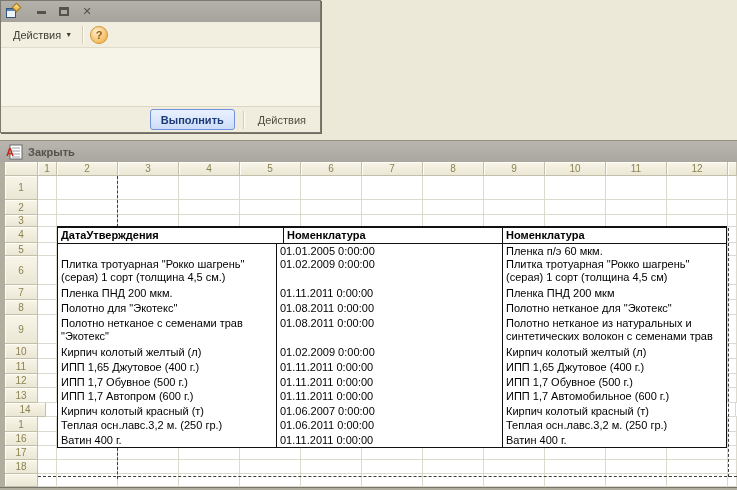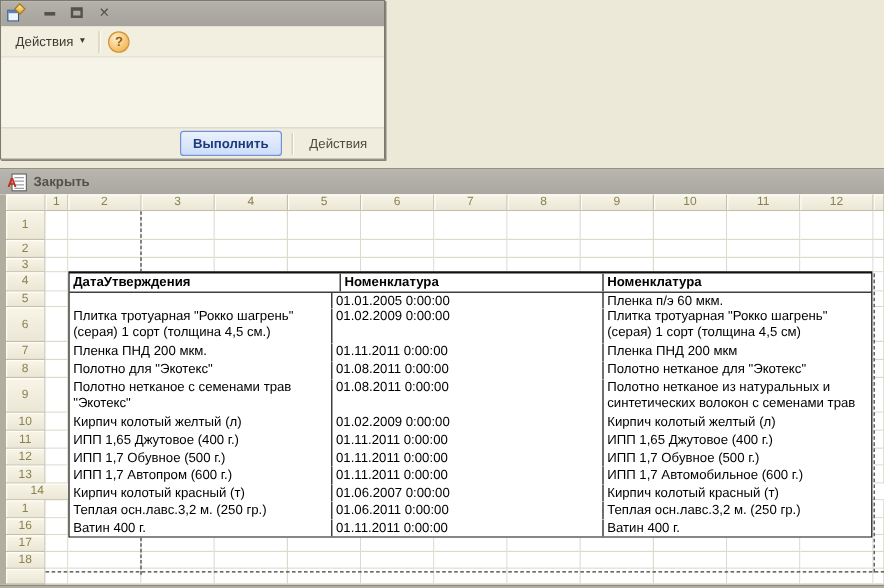--- a/index.html
+++ b/index.html
@@ -374,21 +374,21 @@
             <div class="gcell" style="width: 61px; height: 15px;"></div>
             <div class="gcell" style="width: 61px; height: 15px;"></div>
             <div class="gcell" style="width: 61px; height: 15px;"></div>
             <div class="gcell" style="width: 61px; height: 15px;"></div>
             <div class="gcell" style="width: 61px; height: 15px;"></div>
             <div class="gcell" style="width: 61px; height: 15px;"></div>
             <div class="gcell" style="width: 61px; height: 15px;"></div>
             <div class="gcell" style="width: 9px; height: 15px;"></div>
           </div>
           <div class="grow">
-            <div class="ghead" style="width: 53px; height: 14px;">14</div>
+            <div class="ghead" style="width: 41px; height: 14px;">14</div>
             <div class="gcell" style="width: 19px; height: 14px;"></div>
             <div class="gcell" style="width: 61px; height: 14px;"></div>
             <div class="gcell" style="width: 61px; height: 14px;"></div>
             <div class="gcell" style="width: 61px; height: 14px;"></div>
             <div class="gcell" style="width: 61px; height: 14px;"></div>
             <div class="gcell" style="width: 61px; height: 14px;"></div>
             <div class="gcell" style="width: 61px; height: 14px;"></div>
             <div class="gcell" style="width: 61px; height: 14px;"></div>
             <div class="gcell" style="width: 61px; height: 14px;"></div>
             <div class="gcell" style="width: 61px; height: 14px;"></div>

